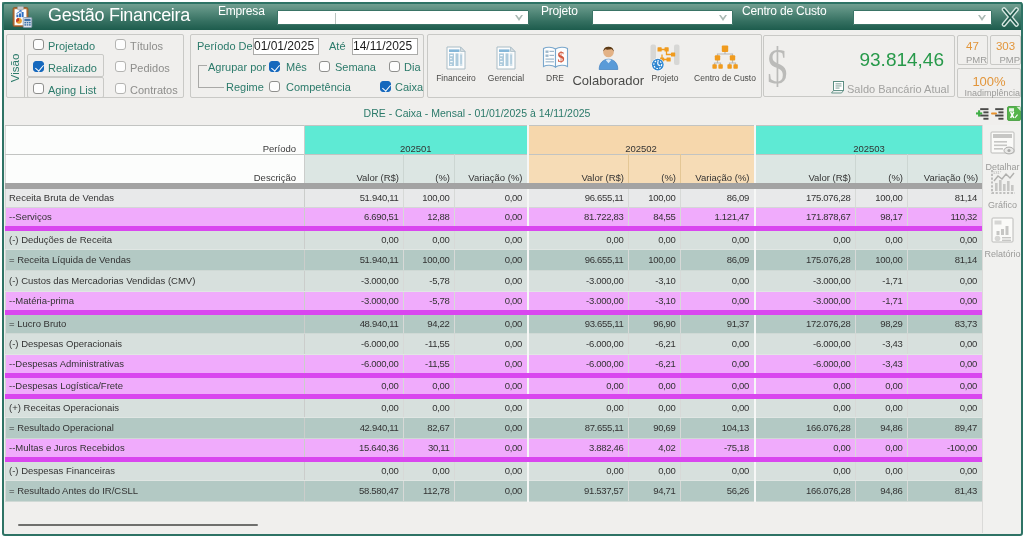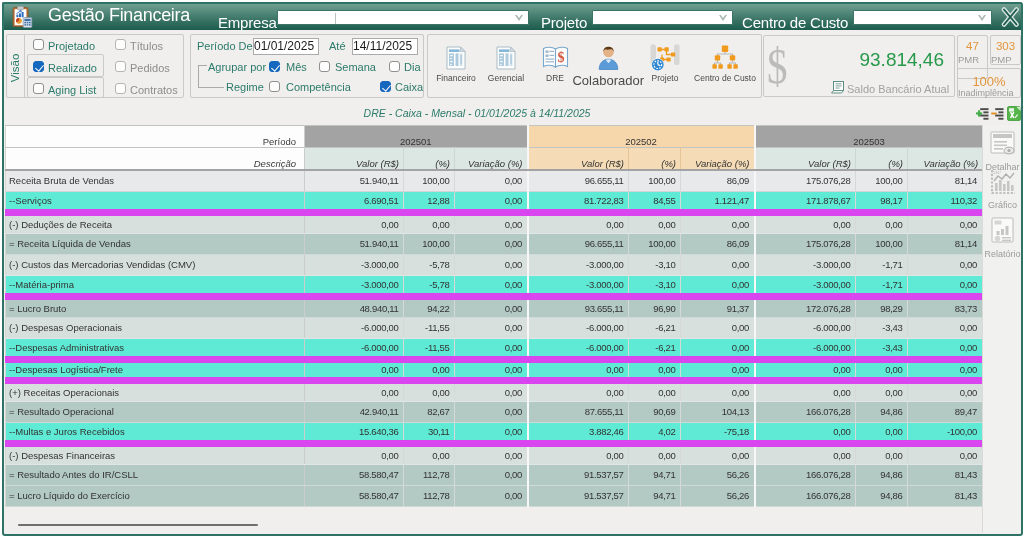--- a/index.html
+++ b/index.html
@@ -8,21 +8,21 @@
 #inner { position:absolute; left:2px; top:2px; width:1020px; height:532px; background:#f0efed; }
 .abs { position:absolute; }
 
 
 #frame { left:1.5px; top:1.5px; width:1021px; height:534px; border:2.5px solid #2e7365; border-radius:3px; z-index:90; pointer-events:none; }
 
 
 #titlebar { left:2px; top:2px; width:1020px; height:28px;
   background:linear-gradient(180deg,#79a496 0%,#558a7b 35%,#346f60 70%,#1d5c4d 100%);
   color:#fff; }
-#titlebar .lbl { position:absolute; top:12px; font-size:15px; color:#fff; letter-spacing:-0.2px; }
+#titlebar .lbl { position:absolute; top:2px; font-size:12px; color:#fff; letter-spacing:-0.2px; }
 .tsel { position:absolute; top:7.5px; height:15px; background:#fff; border:1px solid #3a7466; border-radius:1px; }
 .tsel .tri { position:absolute; right:5px; top:4px; width:0; height:0;
   border-left:4.5px solid transparent; border-right:4.5px solid transparent; border-top:6.5px solid #a9b8b3; }
 .tsel .tri:after { content:""; position:absolute; left:-3px; top:-6.3px; width:0; height:0;
   border-left:3px solid transparent; border-right:3px solid transparent; border-top:4.3px solid #fff; }
 #apptitle { position:absolute; left:46px; top:2.5px; font-size:18px; color:#fff; letter-spacing:-0.3px; }
 
 
 #toolbar { left:2px; top:30px; width:1020px; height:74px; background:#f0efed; }
 .gbox { position:absolute; border:1px solid #c9c9c6; border-radius:2px; }
@@ -37,46 +37,46 @@
 #visao-lbl { position:absolute; left:6px; top:34px; width:19px; height:63.5px; border-right:1px solid #c9c9c6; }
 #visao-lbl span { position:absolute; left:-21px; top:28px; width:60px; transform:rotate(-90deg); transform-origin:center;
   font-size:11.5px; color:#2b7a6a; text-align:center; }
 .subbox { position:absolute; border:1px solid #c9c9c6; border-radius:2px; }
 .cline { position:absolute; background:#a9a9a7; }
 .dinput { position:absolute; background:#fff; border:1px solid #ababa9; font-size:12px; color:#1c1c1c; text-align:left; line-height:15px; }
 #bigs { position:absolute; left:767px; top:36.5px; font-family:"Liberation Serif",serif; font-size:50px; color:#bbbbb9; transform:scaleX(0.82); transform-origin:left top; }
 #saldo { position:absolute; left:763px; top:49px; width:181px; text-align:right; font-size:19px; color:#27994a; }
 #saldolbl { position:absolute; left:847px; top:83px; font-size:11px; color:#a2a2a0; }
 .statnum { position:absolute; width:100%; text-align:center; font-size:11.5px; color:#e2953a; top:4px; }
-.statlbl { position:absolute; width:100%; text-align:left; font-size:9.5px; color:#9b9b99; top:17.5px; }
-
-
-#drerow { left:2px; top:104px; width:1020px; height:21px;font-style:italic; }
+.statlbl { position:absolute; width:100%; text-align:right; font-size:9.5px; color:#9b9b99; top:17.5px; }
+
+
+#drerow { left:2px; top:104px; width:1020px; height:21px; }
 #dretitle { position:absolute; left:0; top:3px; width:950px; text-align:center; font-size:10.5px; color:#2b7a6a; }
 
 
 #tbl { left:5px; top:125px; width:977px; border-collapse:collapse; table-layout:fixed; font-size:9.5px; color:#333; border-left:1px solid #d5d7d5; }
 #tbl td, #tbl th { overflow:hidden; white-space:nowrap; font-weight:normal; padding:0; }
 #tbl .dsc { padding-left:3px; text-align:left; border-right:1px solid #cbcdcb; }
 #tbl .n { text-align:right; padding-right:4.5px; letter-spacing:-0.3px; border-right:1px solid #d7d9d7; }
 #tbl .n.glast { border-right:2px solid #f6f7f6; }
 #tbl tr { height:21px; }
 #tbl tr.hdr { height:21px; }
 #tbl tr.sub { height:20px; }
-#tbl tr.sub th { border-bottom:2px solid #a3a3a3;font-style:italic; }
-#tbl tr.hdr th { border-top:1px solid #c2c4c2; padding-top:10px; }
+#tbl tr.sub th { border-bottom:6px solid #a3a3a3; }
+#tbl tr.hdr th { border-top:1px solid #c2c4c2; padding-top:17px; }
 #tbl .hlbl { background:#fcfdfc; text-align:right; padding-right:8px; color:#3a3a3a; border-right:1px solid #cbcdcb; }
-#tbl .hgA { background:#a3a3a3; }
+#tbl .hgA { background:#5eead4; }
 #tbl .hgB { background:#f6d7ac; }
 #tbl th.sub { text-align:right; padding-right:4px; }
 #tbl tr.sub th.sgA { background:#dce6e3; border-right:1px solid #ccd6d2; }
 #tbl tr.sub th.sgB { background:#f6dcb6; border-right:1px solid #e4c795; }
 #tbl tr.sub th.glast { border-right:2px solid #f6f7f6; }
 #tbl tr.r1 td { background:#e8e9ea; border-bottom:1px solid #d4d5d7; }
-#tbl tr.w  td { background:#5eead4; border-bottom:7px solid #d946ef;margin-left:20px; }
+#tbl tr.w  td { background:#f0abfc; border-bottom:5px solid #d946ef;margin-left:20px; }
 #tbl tr.op td { background:#d7e0dd; border-bottom:1px solid #e0e6e3; }
 #tbl tr.eq td { background:#b3c9c4; border-top:1px solid #a7bdb7; border-bottom:1px solid #cfd9d5; }
 
 
 #sidebar { left:982px; top:125px; width:39px; height:408px; background:#f1f1ef; border-left:1px solid #dadad8; }
 .sideitem { position:absolute; left:0; width:39px; text-align:center; }
 .sideitem .cap { font-size:9px; color:#9b9b99; display:block; margin-top:1px; }
 
 
 #hscroll { left:18px; top:523.5px; width:240px; height:2.5px; background:#6f6f6d; border-radius:1px; }
@@ -268,21 +268,21 @@
 <div id="bigs">$</div>
 <div id="saldo">93.814,46</div>
 <svg style="position:absolute;left:831px;top:81px" width="15" height="13" viewBox="0 0 15 13">
   <rect x="2.5" y="0.5" width="10" height="9" fill="#fff" stroke="#5c8d82" stroke-width="1"></rect>
   <path d="M2.5 9.5 L0.5 12 L10.5 12 L12.5 9.5 Z" fill="#eef2f1" stroke="#5c8d82" stroke-width="0.9"></path>
   <rect x="4.5" y="2.3" width="6" height="1.1" fill="#8aa8a0"></rect>
   <rect x="4.5" y="4.4" width="6" height="1.1" fill="#8aa8a0"></rect>
   <rect x="4.5" y="6.5" width="4" height="1.1" fill="#8aa8a0"></rect>
 </svg>
 <div id="saldolbl">Saldo Bancário Atual</div>
-<div class="gbox" style="left:957px;top:35px;width:31px;height:44px">
+<div class="gbox" style="left:957px;top:35px;width:31px;height:30px">
     <span class="statnum">47</span>
     <span class="statlbl">PMR</span>
   </div>
 <div class="gbox" style="left:990px;top:35px;width:31px;height:30px">
     <span class="statnum">303</span>
     <span class="statlbl">PMP</span>
   </div>
 <div class="gbox" style="left:957px;top:67.5px;width:64px;height:30px">
     <span class="statnum" style="font-size:13px;top:5px">100%</span>
     <span class="statlbl" style="top:19px;font-size:9px">Inadimplência</span>
@@ -528,32 +528,20 @@
         <td class="n">58.580,47</td>
         <td class="n">112,78</td>
         <td class="n glast">0,00</td>
         <td class="n">91.537,57</td>
         <td class="n">94,71</td>
         <td class="n glast">56,26</td>
         <td class="n">166.076,28</td>
         <td class="n">94,86</td>
         <td class="n glast">81,43</td>
       </tr>
-<tr class="eq">
-        <td class="dsc">= Lucro Líquido do Exercício</td>
-        <td class="n">58.580,47</td>
-        <td class="n">112,78</td>
-        <td class="n glast">0,00</td>
-        <td class="n">91.537,57</td>
-        <td class="n">94,71</td>
-        <td class="n glast">56,26</td>
-        <td class="n">166.076,28</td>
-        <td class="n">94,86</td>
-        <td class="n glast">81,43</td>
-      </tr>
 </tbody>
   </table>
 
 <div class="abs" id="sidebar">
   <div class="sideitem" style="top:6px">
     <svg width="27" height="26" viewBox="0 0 27 26">
       <rect x="2" y="1" width="23" height="21" rx="1" fill="#fafaf8" stroke="#bcbcba" stroke-width="1"></rect>
       <rect x="4" y="3" width="19" height="4" fill="#c6c6c4"></rect>
       <rect x="5" y="10" width="13" height="1.6" fill="#c6c6c4"></rect>
       <rect x="5" y="13.5" width="13" height="1.6" fill="#c6c6c4"></rect>

